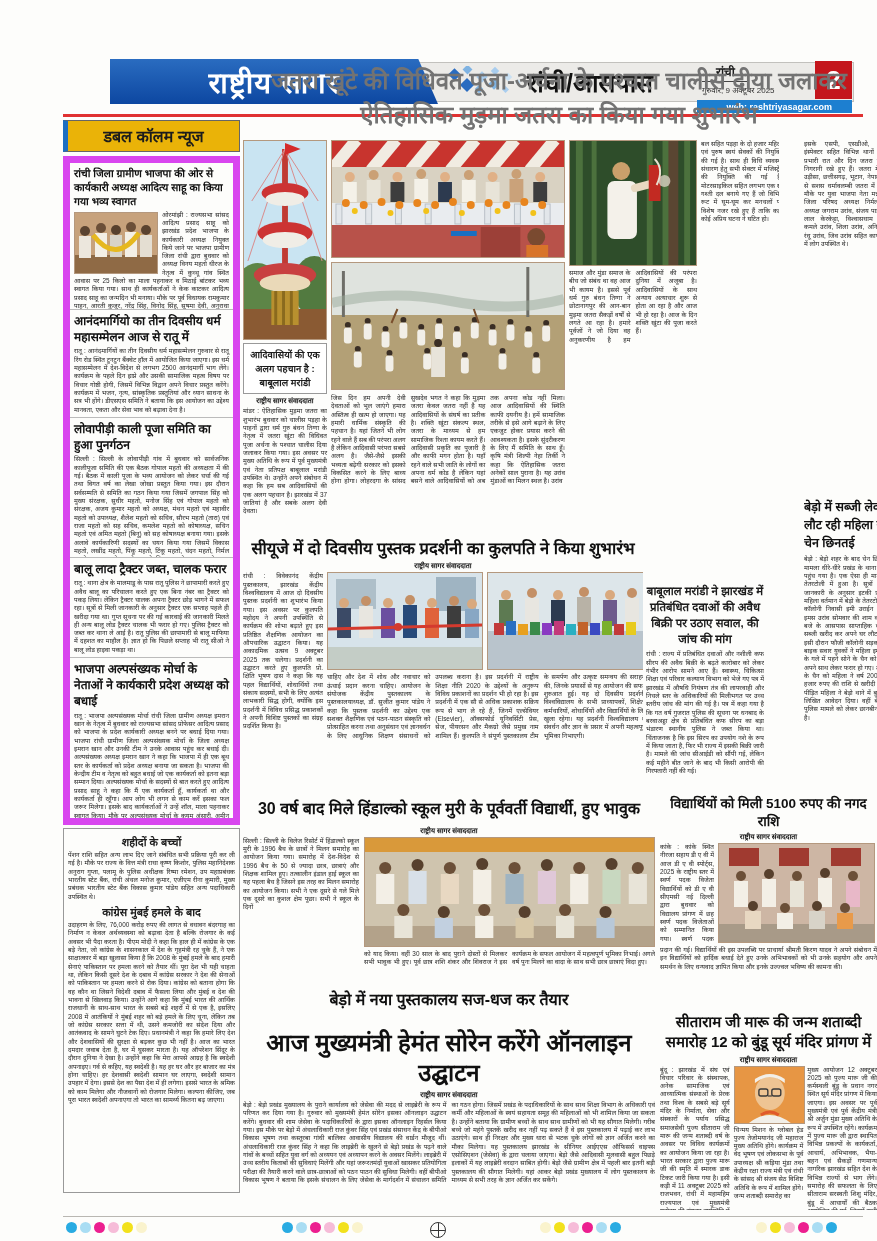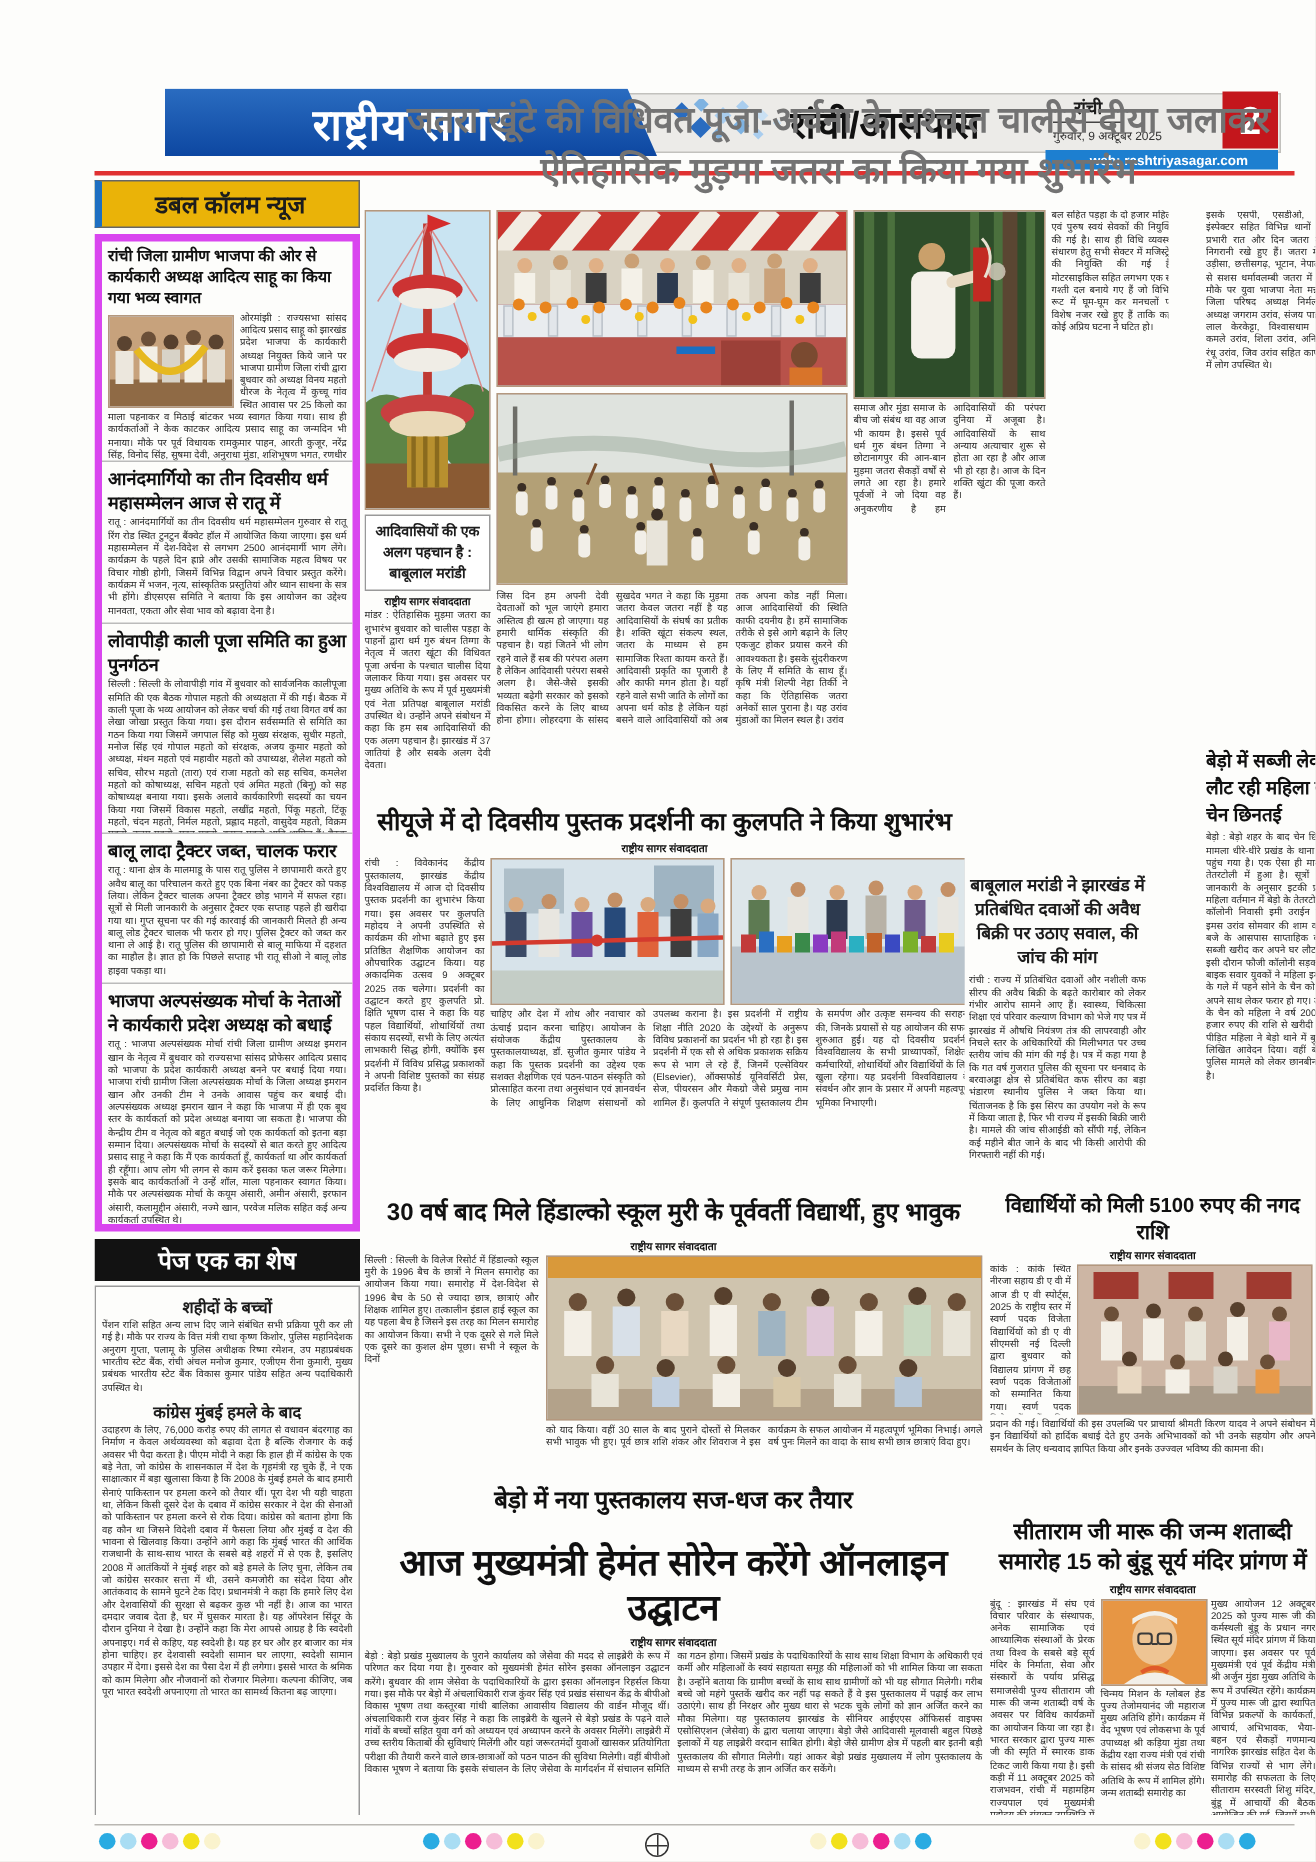--- a/index.html
+++ b/index.html
@@ -29,21 +29,21 @@
   .cols2{columns:2;column-gap:5px;}
   .cols3{columns:3;column-gap:5px;}
   .photo{position:relative;overflow:hidden;background:#ccc;border:1px solid #b4987e;}
   .photo svg{display:block;width:100%;height:100%;}
   .capbox{border:1px solid #999;background:#fff;font-size:9.5px;font-weight:bold;text-align:center;
           line-height:1.45;padding:4px 2px;margin-top:3px;}
   
   .leftcol{left:63px;top:120px;width:177px;height:1090px;}
   .dcn{border:1px solid #666;border-left:5px solid #1d6fc2;height:30px;display:flex;align-items:center;
        justify-content:center;font-size:16px;font-weight:bold;background:#eab308;}
-  .lc-articles{border:5px solid #d946ef;margin-top:4px;}
+  .lc-articles{border:7px solid #d946ef;margin-top:4px;}
   .la{padding:3px 4px;border-bottom:1px solid #bbb;overflow:hidden;box-sizing:border-box;}
   .la h3{margin:0 0 2px 0;font-size:10.5px;line-height:1.35;font-weight:bold;color:#111;}
   .la .ph{float:left;width:82px;height:60px;margin:1px 4px 2px 0;}
   .p1r-title{margin-top:5px;background:#121212;color:#fff;font-size:16px;font-weight:bold;height:28px;
              display:flex;align-items:center;justify-content:center;}
   .p1r-box{border:1px solid #999;margin-top:3px;padding:2px 4px;box-sizing:border-box;}
   .p1r-head{font-size:11px;font-weight:bold;text-align:center;padding:3px 0 2px;}
   
   .lead-head{left:243px;top:64px;width:632px;height:74px;font-size:24px;line-height:1.4;font-weight:bold;
              text-align:center;color:#737373;}
@@ -153,21 +153,20 @@
       </div>
       <div class="la" style="height:100px;">
         <h3 style="font-size:12px;">बालू लादा ट्रैक्टर जब्त, चालक फरार</h3>
         <div class="body-sm">रातू : थाना क्षेत्र के मालमाडू के पास रातू पुलिस ने छापामारी करते हुए अवैध बालू का परिचालन करते हुए एक बिना नंबर का ट्रैक्टर को पकड़ लिया। लेकिन ट्रैक्टर चालक अपना ट्रैक्टर छोड़ भागने में सफल रहा। सूत्रों से मिली जानकारी के अनुसार ट्रैक्टर एक सप्ताह पहले ही खरीदा गया था। गुप्त सूचना पर की गई कारवाई की जानकारी मिलते ही अन्य बालू लोड ट्रैक्टर चालक भी फरार हो गए। पुलिस ट्रैक्टर को जब्त कर थाना ले आई है। रातू पुलिस की छापामारी से बालू माफिया में दहशत का माहौल है। ज्ञात हो कि पिछले सप्ताह भी रातू सीओ ने बालू लोड हाइवा पकड़ा था।</div>
       </div>
       <div class="la" style="height:160px;border-bottom:none;">
         <h3 style="font-size:12px;">भाजपा अल्पसंख्यक मोर्चा के नेताओं ने कार्यकारी प्रदेश अध्यक्ष को बधाई</h3>
         <div class="body-sm">रातू : भाजपा अल्पसंख्यक मोर्चा रांची जिला ग्रामीण अध्यक्ष इमरान खान के नेतृत्व में बुधवार को राज्यसभा सांसद प्रोफेसर आदित्य प्रसाद को भाजपा के प्रदेश कार्यकारी अध्यक्ष बनने पर बधाई दिया गया। भाजपा रांची ग्रामीण जिला अल्पसंख्यक मोर्चा के जिला अध्यक्ष इमरान खान और उनकी टीम ने उनके आवास पहुंच कर बधाई दी। अल्पसंख्यक अध्यक्ष इमरान खान ने कहा कि भाजपा में ही एक बूथ स्तर के कार्यकर्ता को प्रदेश अध्यक्ष बनाया जा सकता है। भाजपा की केन्द्रीय टीम व नेतृत्व को बहुत बधाई जो एक कार्यकर्ता को इतना बड़ा सम्मान दिया। अल्पसंख्यक मोर्चा के सदस्यों से बात करते हुए आदित्य प्रसाद साहू ने कहा कि मैं एक कार्यकर्ता हूँ, कार्यकर्ता था और कार्यकर्ता ही रहूँगा। आप लोग भी लगन से काम करें इसका फल जरूर मिलेगा। इसके बाद कार्यकर्ताओं ने उन्हें शॉल, माला पहनाकर स्वागत किया। मौके पर अल्पसंख्यक मोर्चा के कयूम अंसारी, अमीन अंसारी, इरफान अंसारी, कलामुद्दीन अंसारी, नज्मे खान, परवेज मलिक सहित कई अन्य कार्यकर्ता उपस्थित थे।</div>
       </div>
     </div>
-    <div class="p1r-title">पेज एक का शेष</div>
     <div class="p1r-box" style="height:365px;">
       <div class="p1r-head">शहीदों के बच्चों</div>
       <div class="body-sm">पेंशन राशि सहित अन्य लाभ दिए जाने संबंधित सभी प्रक्रिया पूरी कर ली गई है। मौके पर राज्य के वित्त मंत्री राधा कृष्ण किशोर, पुलिस महानिदेशक अनुराग गुप्ता, पलामू के पुलिस अधीक्षक रिष्मा रमेशन, उप महाप्रबंधक भारतीय स्टेट बैंक, रांची अंचल मनोज कुमार, एजीएम रीना कुमारी, मुख्य प्रबंधक भारतीय स्टेट बैंक विकास कुमार पांडेय सहित अन्य पदाधिकारी उपस्थित थे।</div>
       <div class="p1r-head">कांग्रेस मुंबई हमले के बाद</div>
       <div class="body-sm" style="max-height:262px;overflow:hidden;">उदाहरण के लिए, 76,000 करोड़ रुपए की लागत से वधावन बंदरगाह का निर्माण न केवल अर्थव्यवस्था को बढ़ावा देता है बल्कि रोजगार के कई अवसर भी पैदा करता है। पीएम मोदी ने कहा कि हाल ही में कांग्रेस के एक बड़े नेता, जो कांग्रेस के शासनकाल में देश के गृहमंत्री रह चुके हैं, ने एक साक्षात्कार में बड़ा खुलासा किया है कि 2008 के मुंबई हमले के बाद हमारी सेनाएं पाकिस्तान पर हमला करने को तैयार थीं। पूरा देश भी यही चाहता था, लेकिन किसी दूसरे देश के दबाव में कांग्रेस सरकार ने देश की सेनाओं को पाकिस्तान पर हमला करने से रोक दिया। कांग्रेस को बताना होगा कि वह कौन था जिसने विदेशी दबाव में फैसला लिया और मुंबई व देश की भावना से खिलवाड़ किया। उन्होंने आगे कहा कि मुंबई भारत की आर्थिक राजधानी के साथ-साथ भारत के सबसे बड़े शहरों में से एक है, इसलिए 2008 में आतंकियों ने मुंबई शहर को बड़े हमले के लिए चुना, लेकिन तब जो कांग्रेस सरकार सत्ता में थी, उसने कमजोरी का संदेश दिया और आतंकवाद के सामने घुटने टेक दिए। प्रधानमंत्री ने कहा कि हमारे लिए देश और देशवासियों की सुरक्षा से बढ़कर कुछ भी नहीं है। आज का भारत दमदार जवाब देता है, घर में घुसकर मारता है। यह ऑपरेशन सिंदूर के दौरान दुनिया ने देखा है। उन्होंने कहा कि मेरा आपसे आग्रह है कि स्वदेशी अपनाइए। गर्व से कहिए, यह स्वदेशी है। यह हर घर और हर बाजार का मंत्र होना चाहिए। हर देशवासी स्वदेशी सामान घर लाएगा, स्वदेशी सामान उपहार में देगा। इससे देश का पैसा देश में ही लगेगा। इससे भारत के श्रमिक को काम मिलेगा और नौजवानों को रोजगार मिलेगा। कल्पना कीजिए, जब पूरा भारत स्वदेशी अपनाएगा तो भारत का सामर्थ्य कितना बढ़ जाएगा।</div>
     </div>
   </div>
 
   <div class="abs lead-head">जतरा खूंटे की विधिवत पूजा-अर्चना के पश्चात चालीस दीया जलाकर ऐतिहासिक मुड़मा जतरा का किया गया शुभारंभ</div>
 
@@ -522,21 +521,21 @@
     <h3 class="blk-head sub">बेड़ो में नया पुस्तकालय सज-धज कर तैयार</h3>
     <h2 class="blk-head">आज मुख्यमंत्री हेमंत सोरेन करेंगे ऑनलाइन उद्घाटन</h2>
     <div class="byline">राष्ट्रीय सागर संवाददाता</div>
     <div class="body-sm cols2" style="height:118px;">
       <span>बेड़ो : बेड़ो प्रखंड मुख्यालय के पुराने कार्यालय को जेसेवा की मदद से लाइब्रेरी के रूप में परिणत कर दिया गया है। गुरुवार को मुख्यमंत्री हेमंत सोरेन इसका ऑनलाइन उद्घाटन करेंगे। बुधवार की शाम जेसेवा के पदाधिकारियों के द्वारा इसका ऑनलाइन रिहर्सल किया गया। इस मौके पर बेड़ो में अंचलाधिकारी राज कुंवर सिंह एवं प्रखंड संसाधन केंद्र के बीपीओ विकास भूषण तथा कस्तूरबा गांधी बालिका आवासीय विद्यालय की वार्डन मौजूद थीं। अंचलाधिकारी राज कुंवर सिंह ने कहा कि लाइब्रेरी के खुलने से बेड़ो प्रखंड के पढ़ने वाले गांवों के बच्चों सहित युवा वर्ग को अध्ययन एवं अध्यापन करने के अवसर मिलेंगे। लाइब्रेरी में उच्च स्तरीय किताबों की सुविधाएं मिलेंगी और यहां जरूरतमंदों युवाओं खासकर प्रतियोगिता परीक्षा की तैयारी करने वाले छात्र-छात्राओं को पठन पाठन की सुविधा मिलेगी। वहीं बीपीओ विकास भूषण ने</span>
       <span>बताया कि इसके संचालन के लिए जेसेवा के मार्गदर्शन में संचालन समिति का गठन होगा। जिसमें प्रखंड के पदाधिकारियों के साथ साथ शिक्षा विभाग के अधिकारी एवं कर्मी और महिलाओं के स्वयं सहायता समूह की महिलाओं को भी शामिल किया जा सकता है। उन्होंने बताया कि ग्रामीण बच्चों के साथ साथ ग्रामीणों को भी यह सौगात मिलेगी। गरीब बच्चे जो महंगे पुस्तकें खरीद कर नहीं पढ़ सकते हैं वे इस पुस्तकालय में पढ़ाई कर लाभ उठाएंगे। साथ ही निरक्षर और मुख्य धारा से भटक चुके लोगों को ज्ञान अर्जित करने का मौका मिलेगा। यह पुस्तकालय झारखंड के सीनियर आईएएस ऑफिसर्स वाइफ्स एसोसिएशन (जेसेवा) के द्वारा चलाया जाएगा। बेड़ो जैसे आदिवासी मूलवासी बहुल पिछड़े इलाकों में यह लाइब्रेरी वरदान साबित होगी। बेड़ो जैसे ग्रामीण क्षेत्र में पहली बार इतनी बड़ी पुस्तकालय की सौगात मिलेगी। यहां आकर बेड़ो प्रखंड मुख्यालय में लोग पुस्तकालय के माध्यम से सभी तरह के ज्ञान अर्जित कर सकेंगे।</span>
     </div>
   </div>
 
   <div class="abs sitaram">
-    <h2 class="blk-head">सीताराम जी मारू की जन्म शताब्दी समारोह 15 को बुंडू सूर्य मंदिर प्रांगण में</h2>
+    <h2 class="blk-head">सीताराम जी मारू की जन्म शताब्दी समारोह 12 को बुंडू सूर्य मंदिर प्रांगण में</h2>
     <div class="byline">राष्ट्रीय सागर संवाददाता</div>
     <div class="sit-grid">
       <div class="body-sm">बुंदू : झारखंड में संघ एवं विचार परिवार के संस्थापक, अनेक सामाजिक एवं आध्यात्मिक संस्थाओं के प्रेरक तथा विश्व के सबसे बड़े सूर्य मंदिर के निर्माता, सेवा और संस्कारों के पर्याय प्रसिद्ध समाजसेवी पुज्य सीताराम जी मारू की जन्म शताब्दी वर्ष के अवसर पर विविध कार्यक्रमों का आयोजन किया जा रहा है। भारत सरकार द्वारा पुज्य मारू जी की स्मृति में स्मारक डाक टिकट जारी किया गया है। इसी कड़ी में 11 अक्टूबर 2025 को राजभवन, रांची में महामहिम राज्यपाल एवं मुख्यमंत्री महोदय की संयुक्त उपस्थिति में इस डाक टिकट का लोकार्पण होगा। उसी दिन शाम 5:30 बजे रांची क्लब परिसर में नागरिक सम्मान समारोह आयोजित किया जाएगा, जिसमें</div>
       <div>
         <span class="photo" style="display:block;width:100%;height:56px;margin-bottom:2px;">
           <svg viewBox="0 0 70 56" preserveAspectRatio="none" aria-hidden="true">
             <rect width="70" height="56" fill="#e0822f"></rect>
             <rect width="70" height="56" fill="#f0b060" opacity=".45"></rect>
             <ellipse cx="35" cy="26" rx="15" ry="17" fill="#eec493"></ellipse>
             <path d="M20 16 Q35 4 50 16 L50 12 Q35 2 20 12 Z" fill="#f2efe8"></path>

